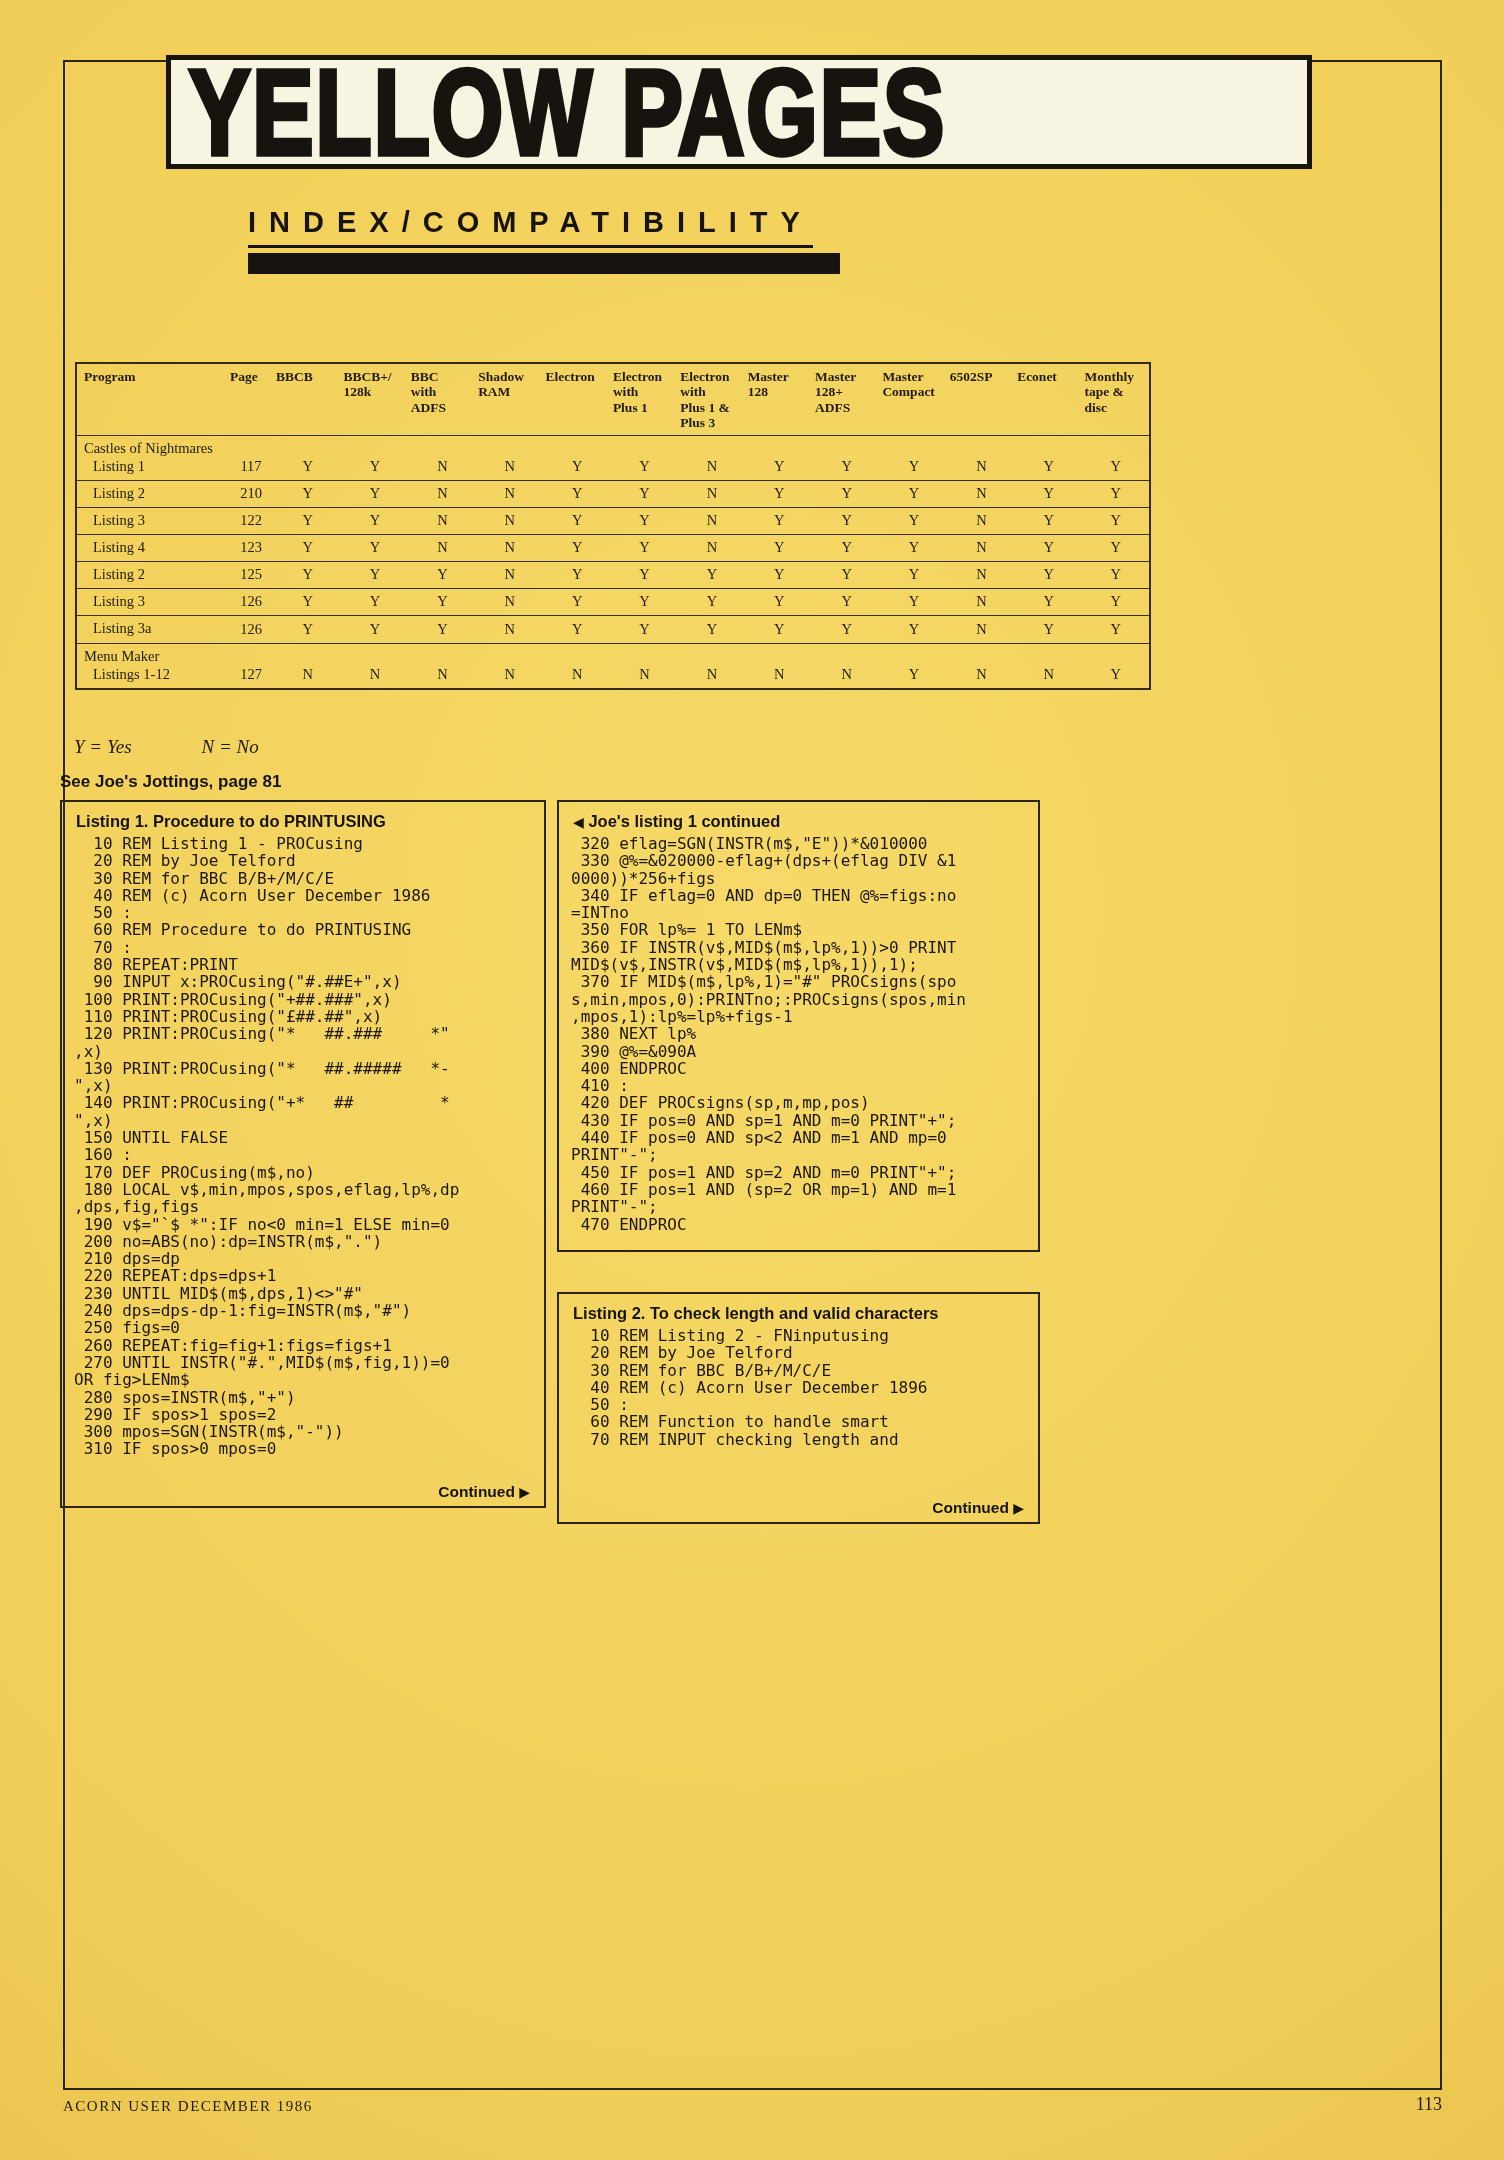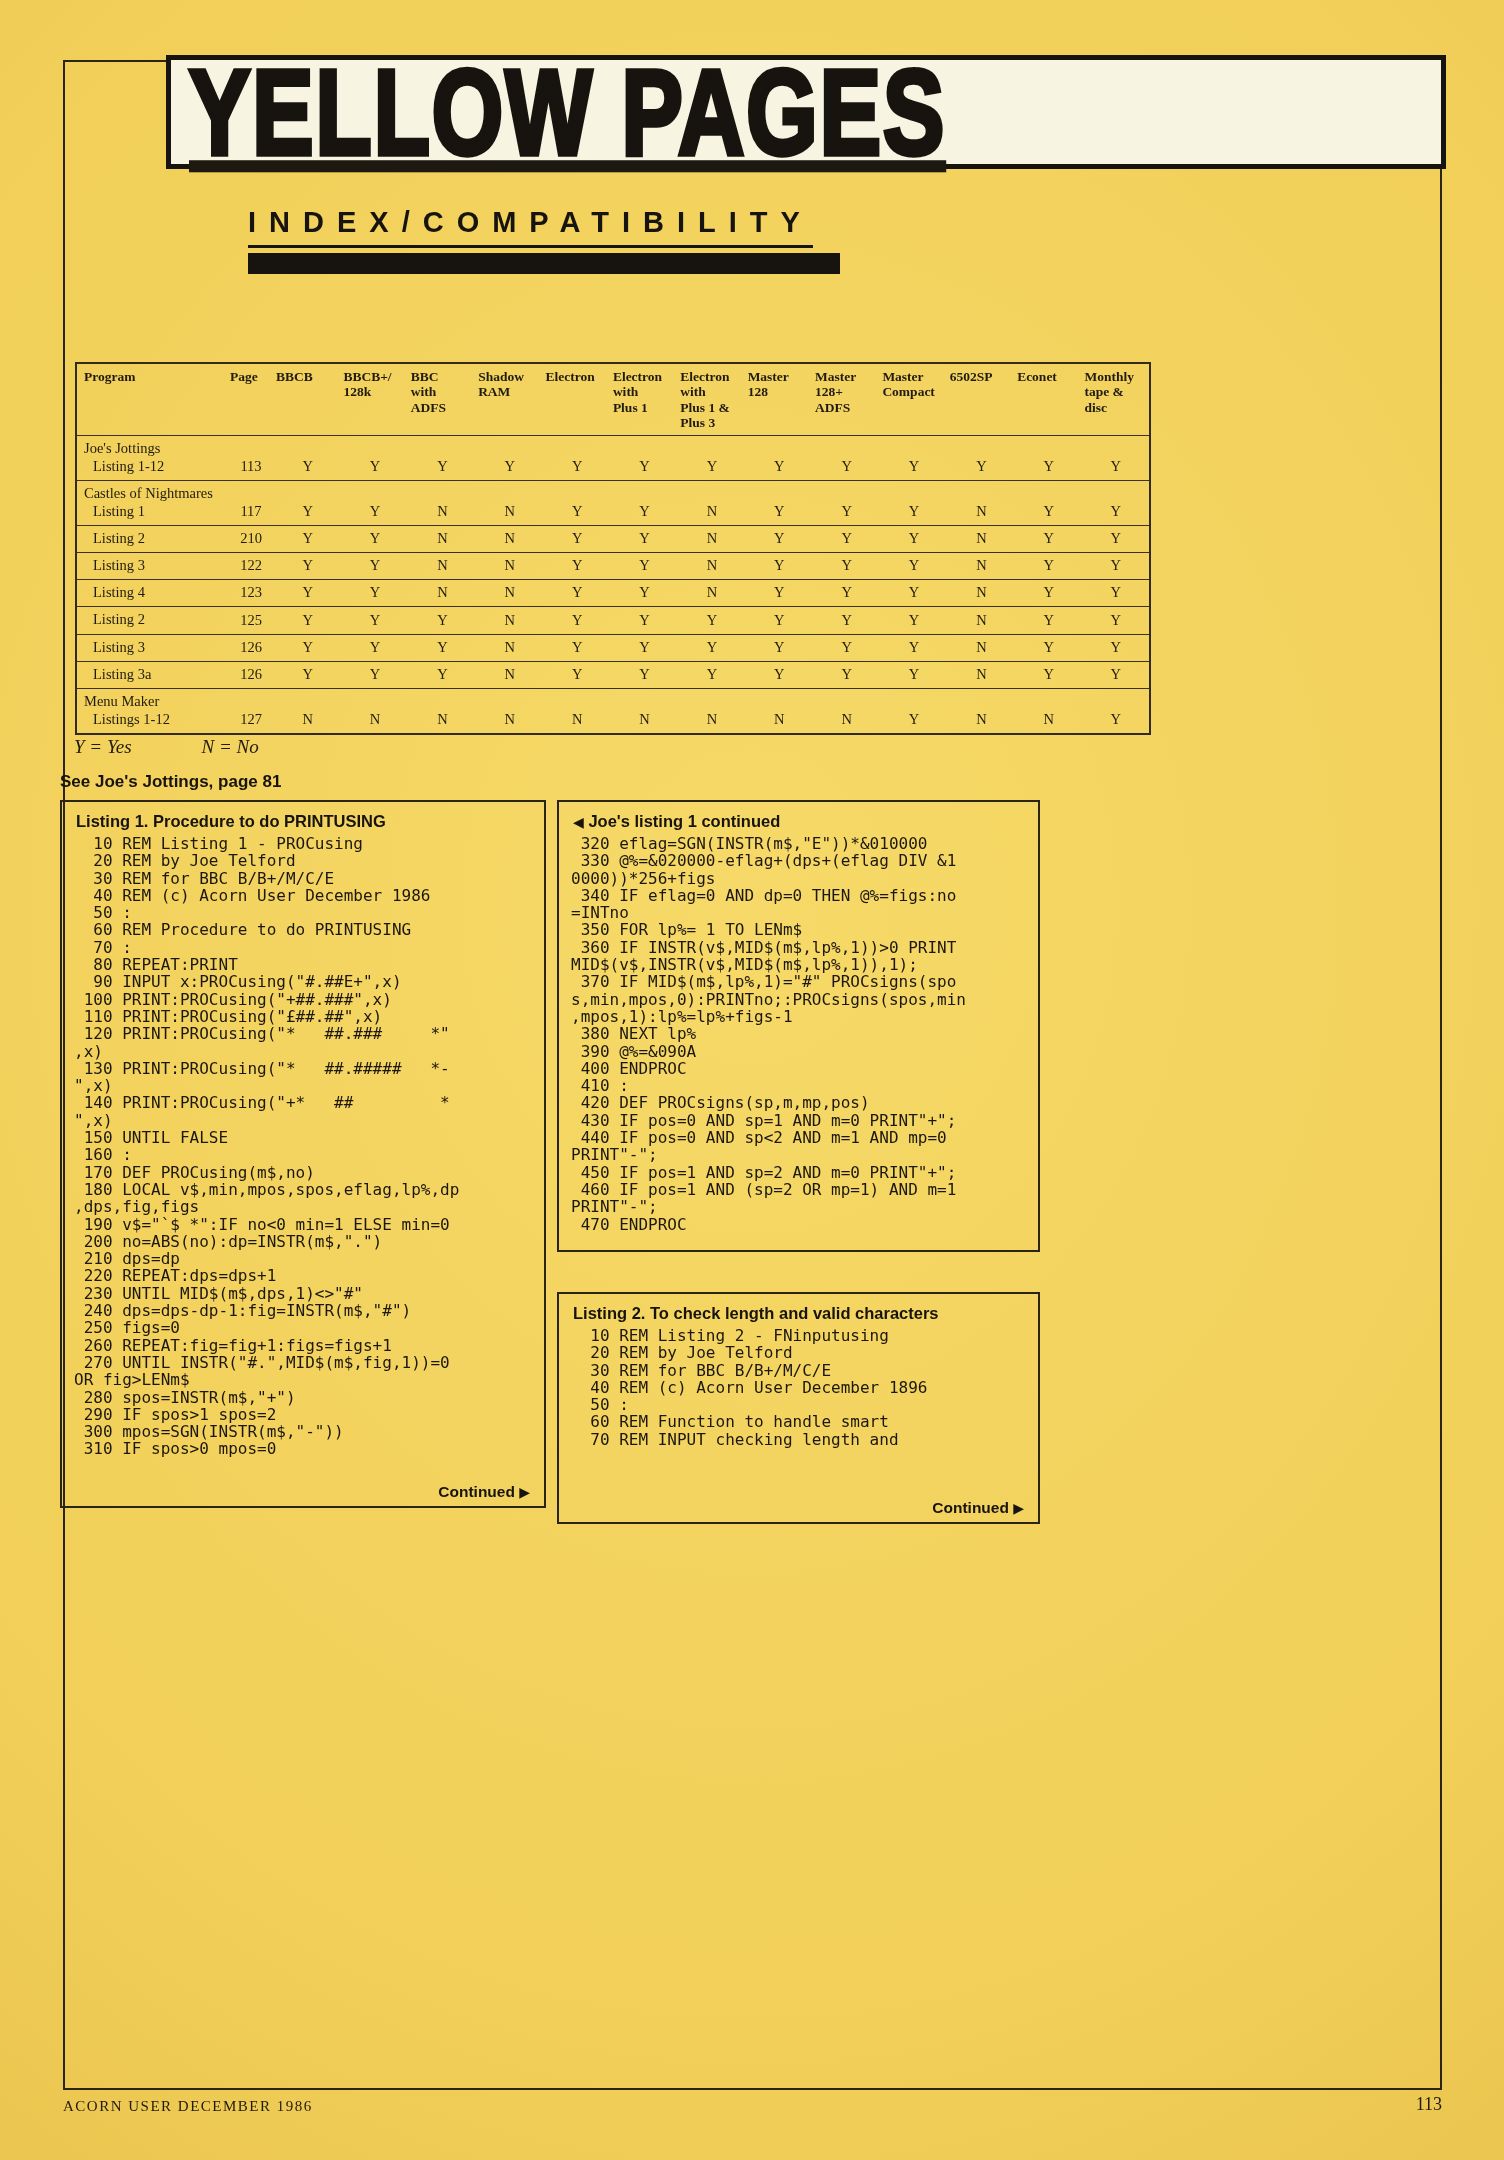--- a/index.html
+++ b/index.html
@@ -2,22 +2,22 @@
 <html><head>
 <meta charset="utf-8">
 <style>
   html,body{margin:0;padding:0;}
   body{width:1504px;height:2160px;font-family:"Liberation Serif",serif;}
   .page{position:relative;width:1504px;height:2160px;overflow:hidden;color:#1d1810;
         background:radial-gradient(ellipse 120% 95% at 50% 42%, #f6d968 0%, #f1cf58 55%, #e2ba45 100%);}
   .frame{position:absolute;left:63px;top:60px;width:1375px;height:2026px;border:2px solid #2b2418;}
 
   
-  .masthead-box{position:absolute;left:166px;top:55px;width:1280px;height:114px;background:#f8f4e2;
-                border:5px solid #17130e;display:flex;align-items:center;box-sizing:border-box;text-decoration:underline;}
+  .masthead-box{position:absolute;left:166px;top:55px;width:1146px;height:114px;background:#f8f4e2;
+                border:5px solid #17130e;display:flex;align-items:center;box-sizing:border-box;}
   .masthead-text{font-family:"Liberation Sans",sans-serif;font-weight:bold;font-size:90px;letter-spacing:2px;
                  color:#17130e;-webkit-text-stroke:4px #17130e;transform:scale(1.02,1.34);
                  transform-origin:0 50%;margin-left:18px;white-space:nowrap;line-height:1;}
 
   
   .index-wrap{position:absolute;left:248px;top:206px;width:600px;}
   .index-text{display:inline-block;font-family:"Liberation Sans",sans-serif;font-weight:bold;font-size:29px;
               letter-spacing:13px;color:#17130e;border-bottom:3px solid #17130e;padding-bottom:6px;white-space:nowrap;}
   .index-bar{height:21px;background:#17130e;margin-top:5px;width:592px;}
 
@@ -107,40 +107,20 @@
 Compact</th>
         <th>6502SP</th>
         <th>Econet</th>
         <th>Monthly
 tape &amp;
 disc</th>
       </tr>
     </thead>
     <tbody>
 
-        <tr>
-          <td class="prog">
-            <div class="group-name">Joe's Jottings</div>
-            <div class="listing-name">Listing 1-12</div>
-          </td>
-          <td>113</td>
-          <td>Y</td>
-          <td>Y</td>
-          <td>Y</td>
-          <td>Y</td>
-          <td>Y</td>
-          <td>Y</td>
-          <td>Y</td>
-          <td>Y</td>
-          <td>Y</td>
-          <td>Y</td>
-          <td>Y</td>
-          <td>Y</td>
-          <td>Y</td>
-        </tr>
 
         <tr>
           <td class="prog">
             <div class="group-name">Castles of Nightmares</div>
             <div class="listing-name">Listing 1</div>
           </td>
           <td>117</td>
           <td>Y</td>
           <td>Y</td>
           <td>N</td>

